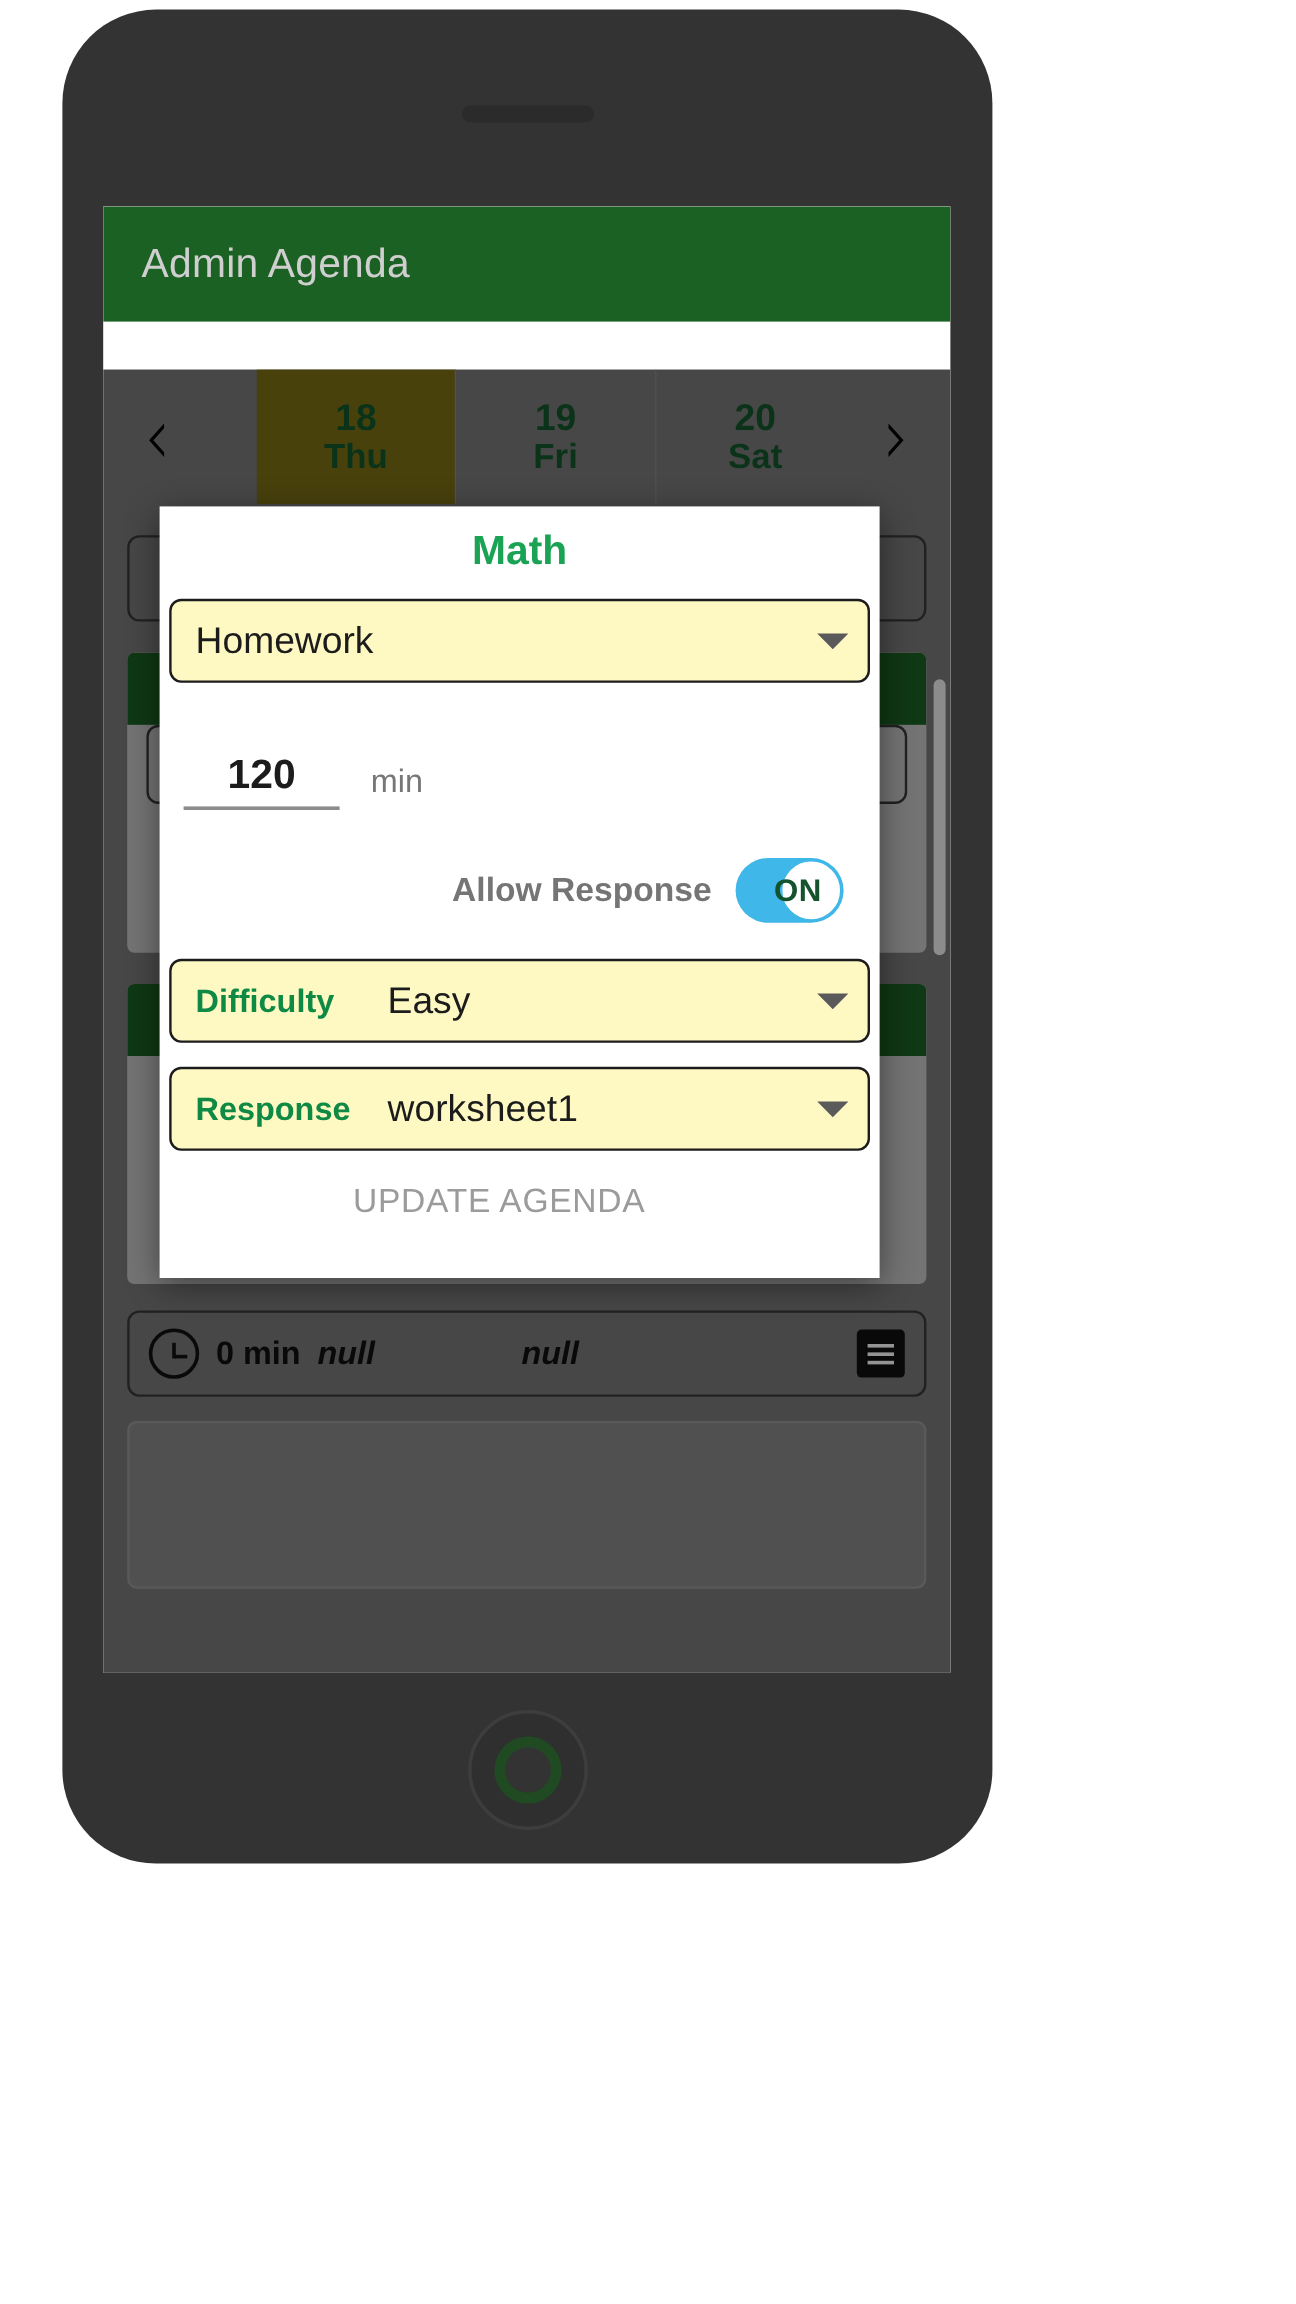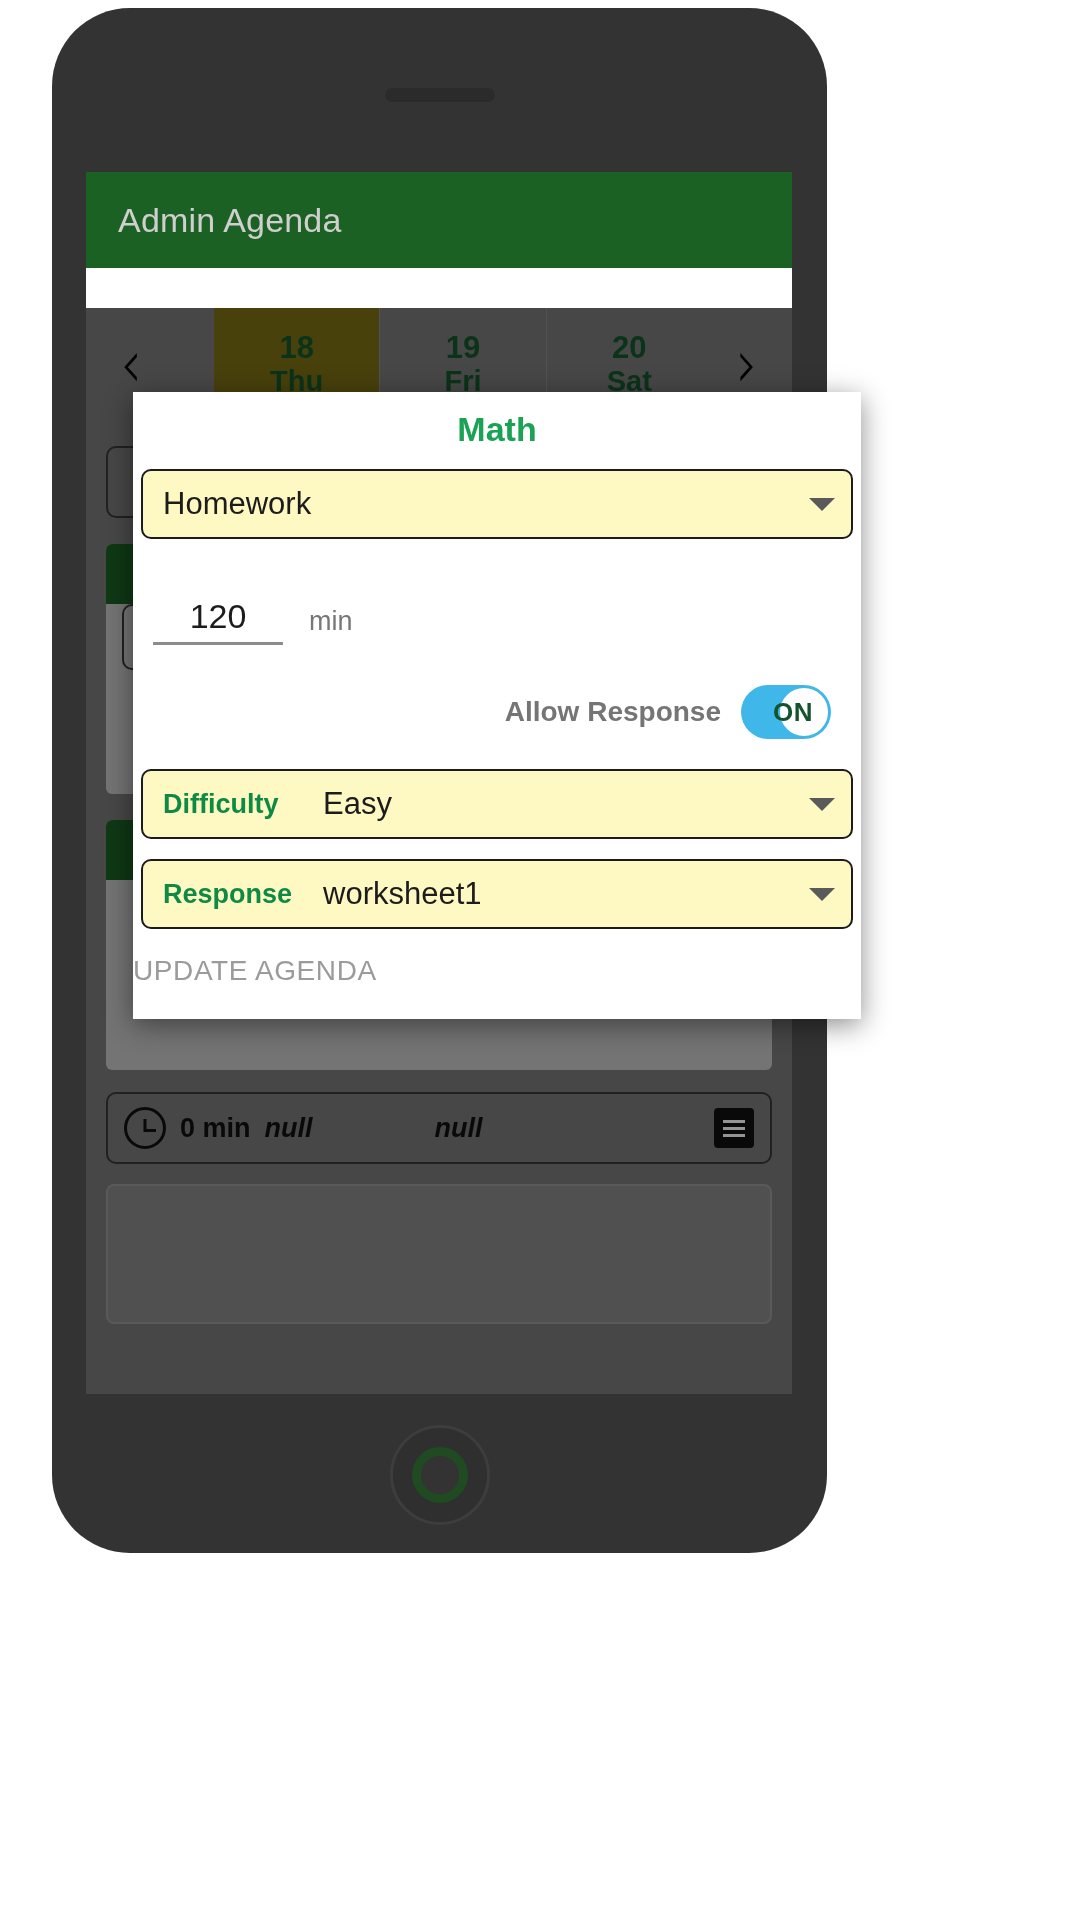--- a/index.html
+++ b/index.html
@@ -185,26 +185,26 @@
     position: absolute;
     right: 4px; top: 258px;
     width: 10px; height: 230px;
     background: #f2f2f2;
     border-radius: 5px;
   }
 
   
   .modal {
     position: absolute;
-    left: 133px; top: 392px;
-    width: 728px;
+    left: 133px; top: 422px;
+    width: 600px;
     background: #ffffff;
     box-shadow: 0 6px 26px rgba(0,0,0,0.45);
     z-index: 50;
-    padding-bottom: 8px;
+    padding-bottom: 24px;
   }
   .modal-title {
     text-align: center;
     color: #1aa354;
     font-size: 34px;
     font-weight: bold;
     padding: 18px 0 20px 0;
   }
   .field-outline {
     margin: 0 8px 0 8px;
@@ -256,21 +256,21 @@
     display: flex; align-items: flex-end;
     padding-left: 20px;
   }
   .minutes-input {
     min-width: 130px;
     border-bottom: 3px solid #8c8c8c;
     text-align: center;
     padding-bottom: 6px;
   }
   .minutes-value {
-    font-size: 34px; font-weight: normal; color:#1c1c1c;
+    font-size: 34px; font-weight: bold; color:#1c1c1c;
   }
   .minutes-unit {
     font-size: 27px; color:#777; margin-left: 26px; padding-bottom: 8px;
   }
 
   .toggle-row {
     margin-top: 40px;
     display: flex; align-items: center; justify-content: flex-end;
     padding-right: 30px;
     gap: 20px;
@@ -298,21 +298,21 @@
     font-size: 26px; font-weight: bold; color:#14532d;
     letter-spacing: 0.5px;
     z-index: 2;
     padding-left: 14px;
   }
 
   .row-gap-a { margin-top: 30px; }
   .row-gap-b { margin-top: 20px; }
 
   .update-row {
-    display: flex; justify-content: flex-start;
+    display: flex; justify-content: center;
     padding: 26px 34px 24px 0;
   }
   .update-btn {
     font-size: 28px;
     letter-spacing: 0.6px;
     color: #9b9b9b;
     font-weight: 500;
     background: none; border: none;
     font-family: "Liberation Sans", sans-serif;
   }

